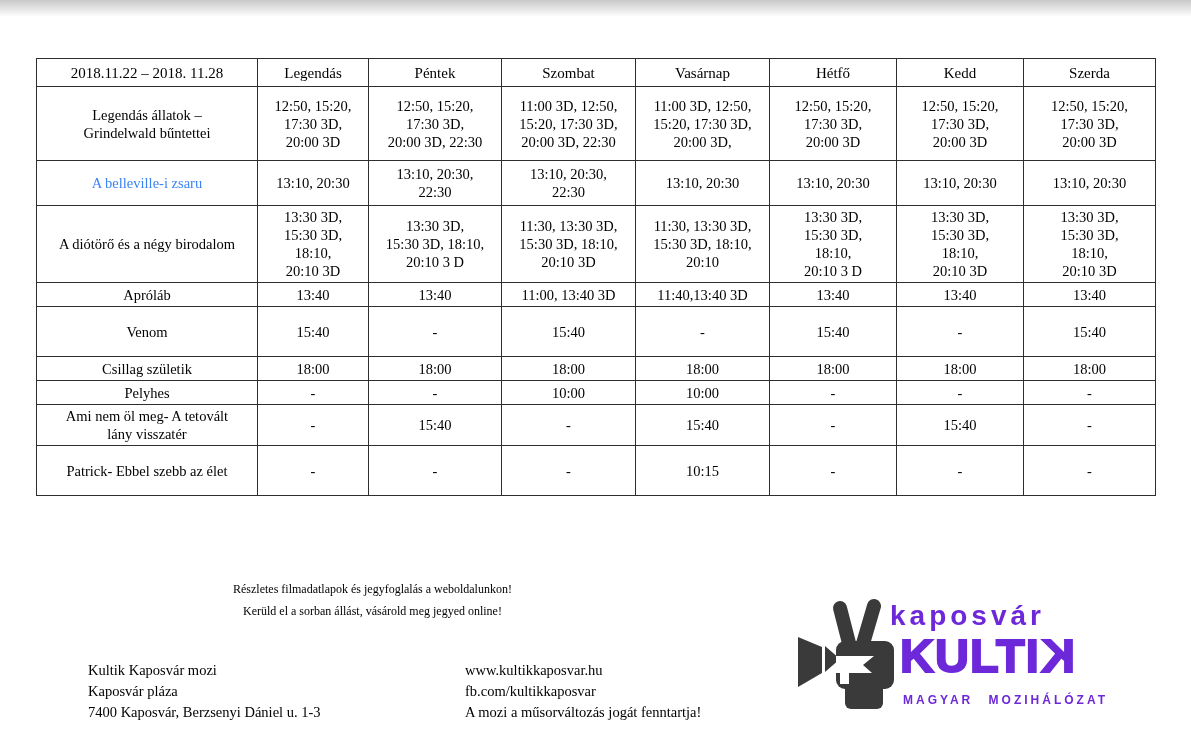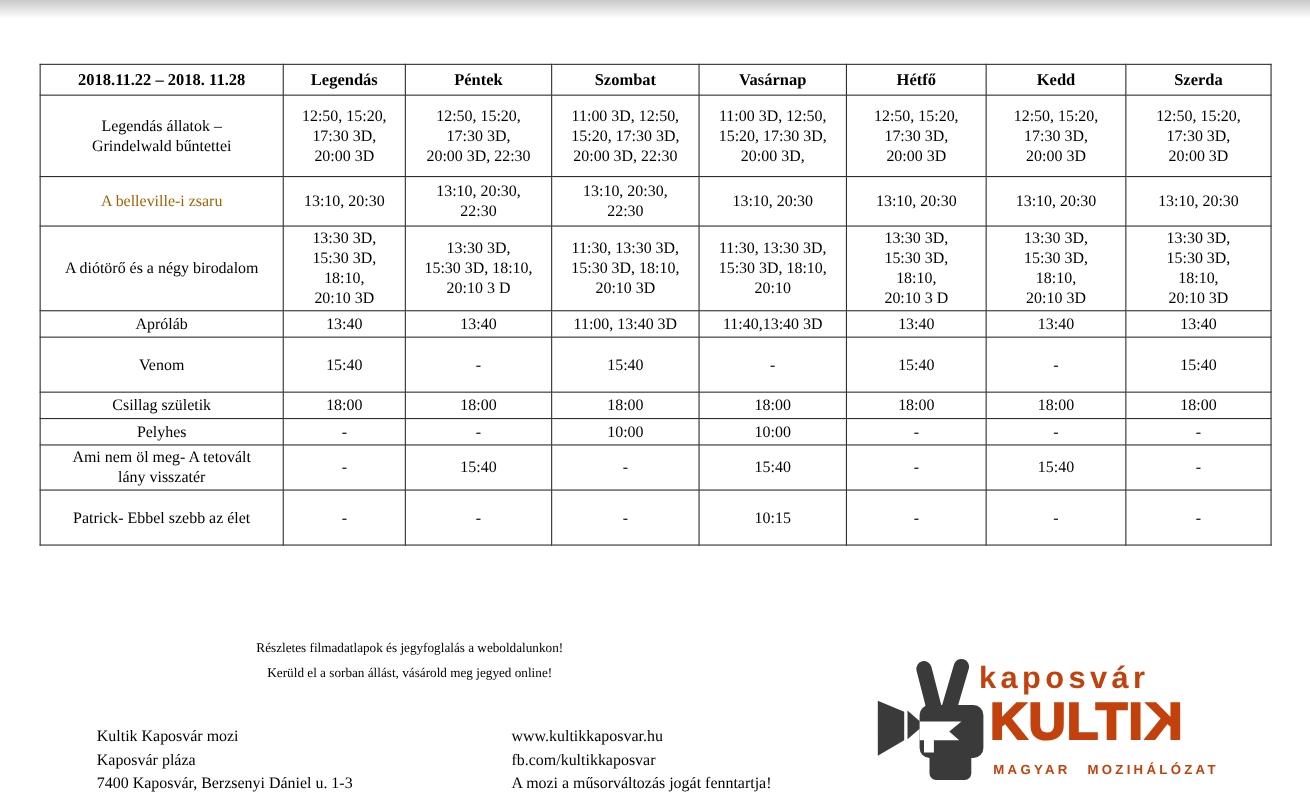--- a/index.html
+++ b/index.html
@@ -16,21 +16,21 @@
     border-collapse:collapse;table-layout:fixed;
   }
   table.schedule th, table.schedule td{
     border:1px solid #2e2e2e;
     text-align:center;vertical-align:middle;
     font-size:14.5px;line-height:18px;
     white-space:pre-line;
     padding:2px 3px;
     overflow:hidden;
   }
-  table.schedule thead th{font-weight:bold;font-size:15px;height:23px;}
+  table.schedule thead th{font-weight:normal;font-size:15px;height:23px;}
   #schedule-body tr:nth-child(1){height:74px}
   #schedule-body tr:nth-child(2){height:45px}
   #schedule-body tr:nth-child(3){height:76px}
   #schedule-body tr:nth-child(4){height:24px}
   #schedule-body tr:nth-child(5){height:50px}
   #schedule-body tr:nth-child(6){height:24px}
   #schedule-body tr:nth-child(7){height:24px}
   #schedule-body tr:nth-child(8){height:25px}
   #schedule-body tr:nth-child(9){height:50px}
   #schedule-body tr:nth-child(10){height:26px}
@@ -118,21 +118,21 @@
 17:30 3D,
 20:00 3D</td>
         <td>12:50, 15:20,
 17:30 3D,
 20:00 3D</td>
         <td>12:50, 15:20,
 17:30 3D,
 20:00 3D</td>
       </tr>
       <tr>
-        <td style="color: #a16207;">A belleville-i zsaru</td>
+        <td style="color: #3b82f6;">A belleville-i zsaru</td>
         <td>13:10, 20:30</td>
         <td>13:10, 20:30,
 22:30</td>
         <td>13:10, 20:30,
 22:30</td>
         <td>13:10, 20:30</td>
         <td>13:10, 20:30</td>
         <td>13:10, 20:30</td>
         <td>13:10, 20:30</td>
       </tr>
@@ -238,21 +238,21 @@
   <div>Kaposvár pláza</div>
   <div>7400 Kaposvár, Berzsenyi Dániel u. 1-3</div>
 </div>
 
 <div class="links">
   <div>www.kultikkaposvar.hu</div>
   <div>fb.com/kultikkaposvar</div>
   <div>A mozi a műsorváltozás jogát fenntartja!</div>
 </div>
 
-<div class="logo" id="logo" style="color: #c2410c;">
+<div class="logo" id="logo" style="color: #6d28d9;">
   <svg width="100" height="114" viewBox="0 0 100 112" aria-hidden="true">
     <g class="logo-fill">
 
       <polygon points="2,38 26,48 26,74 2,88" fill="#3a3a3a"></polygon>
       <polygon points="29,47 44,60 29,73" fill="#3a3a3a"></polygon>
 
       <line x1="44" y1="9" x2="54" y2="48" stroke-width="14" stroke-linecap="round" stroke="#3a3a3a"></line>
       <line x1="78" y1="7" x2="66" y2="48" stroke-width="14" stroke-linecap="round" stroke="#3a3a3a"></line>
 
       <rect x="40" y="42" width="58" height="48" rx="9" fill="#3a3a3a"></rect>

